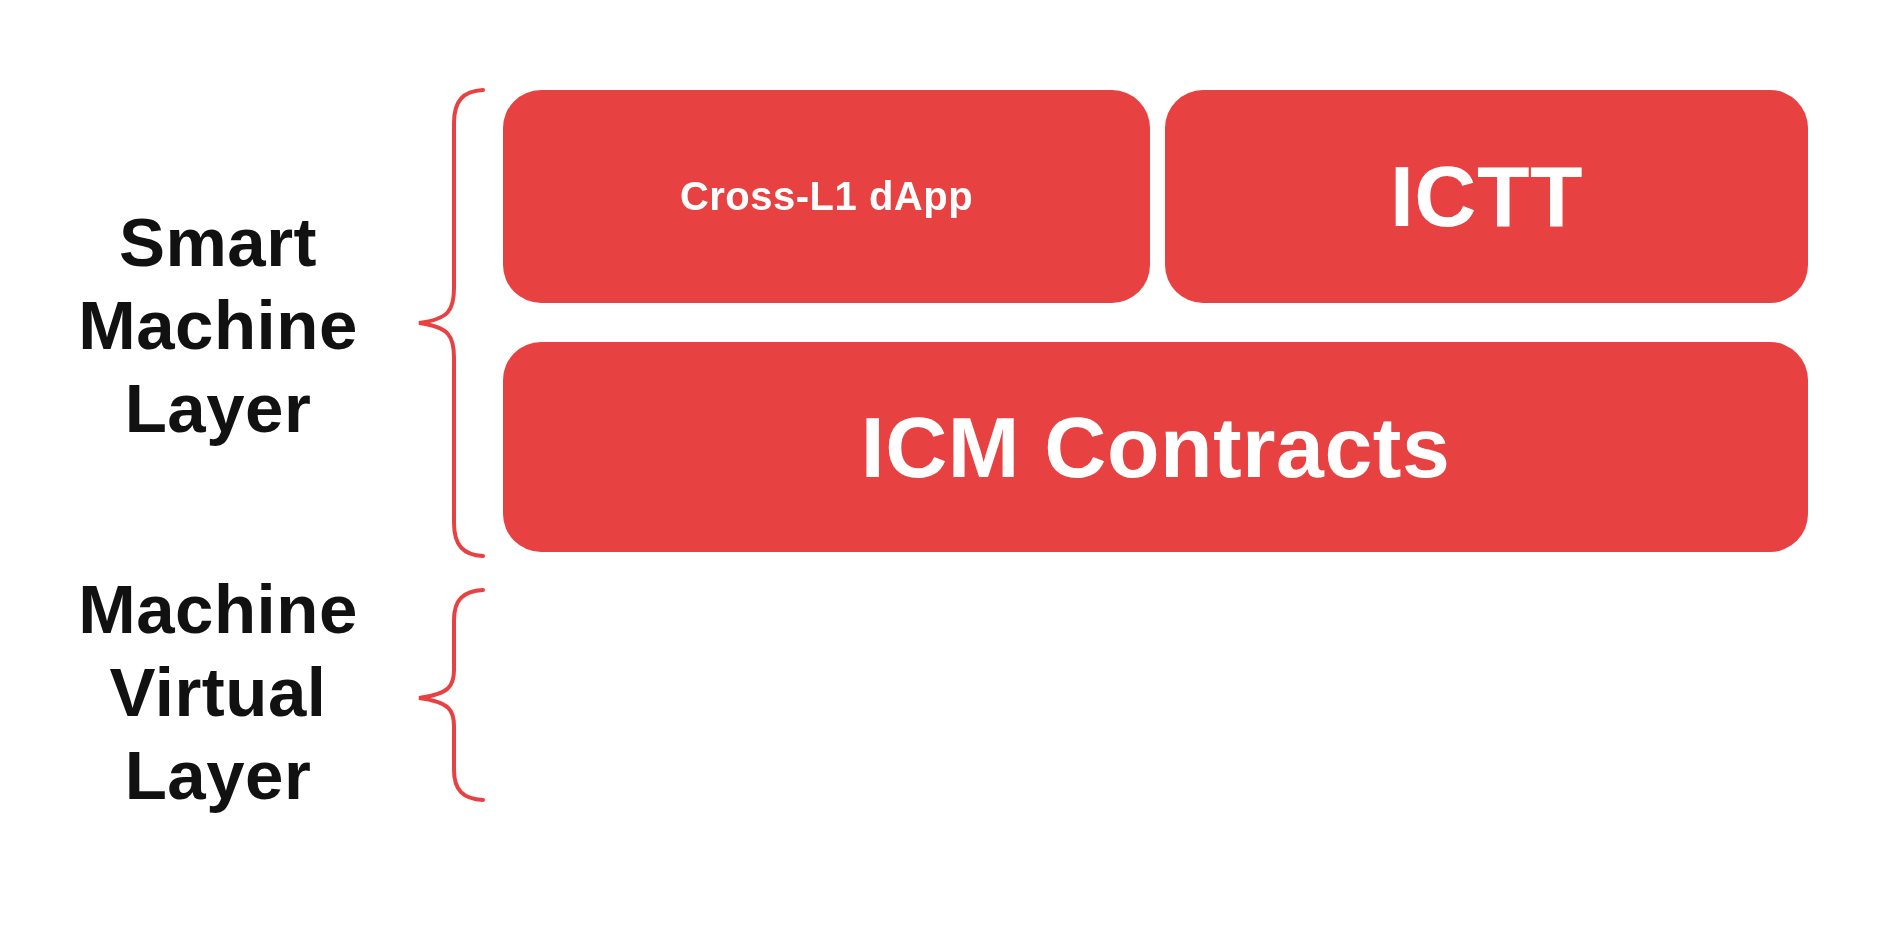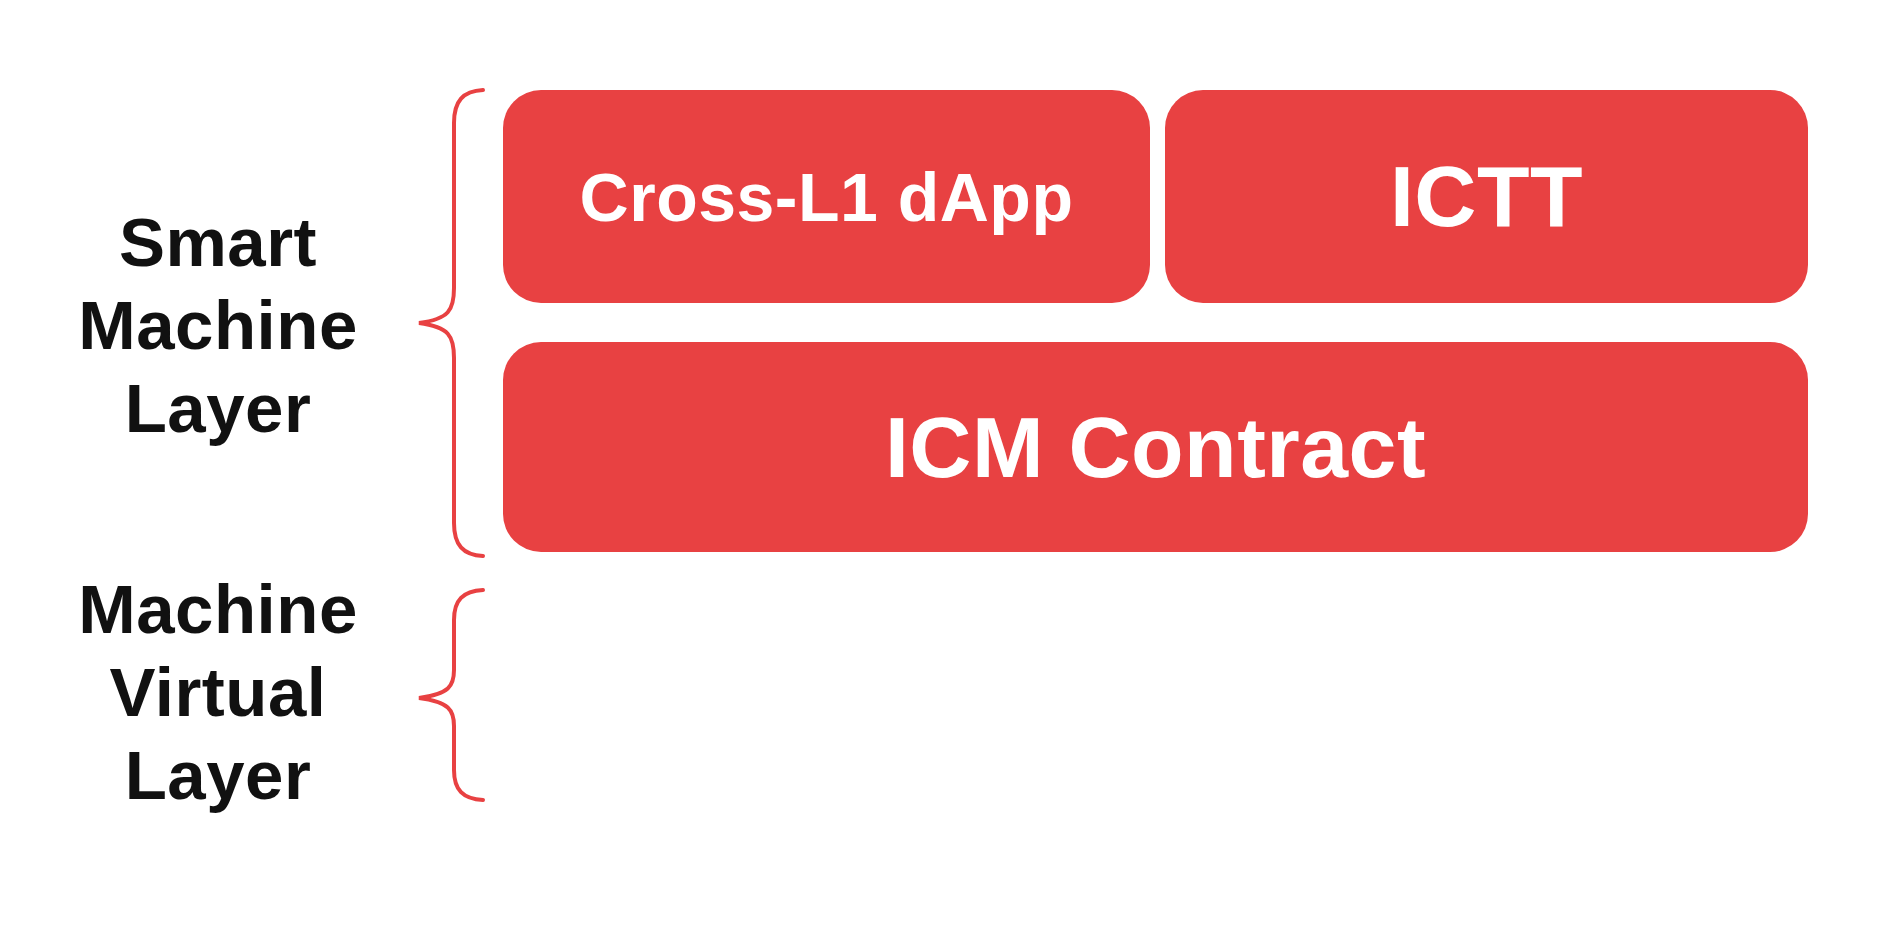--- a/index.html
+++ b/index.html
@@ -46,21 +46,21 @@
     position: absolute;
     background: var(--red);
     border-radius: 38px;
     display: flex;
     align-items: center;
     justify-content: center;
     color: var(--boxtext);
     font-weight: 700;
     letter-spacing: 0.5px;
   }
-  .box-dapp          { left: 503px;  top: 90px;  width: 647px;  height: 213px; font-size: 68px; align-items: center; }
+  .box-dapp          { left: 503px;  top: 90px;  width: 647px;  height: 213px; font-size: 40px; align-items: center; }
   .box-ictt          { left: 1165px; top: 90px;  width: 643px;  height: 213px; font-size: 86px; }
   .box-icm-contracts { left: 503px;  top: 342px; width: 1305px; height: 210px; font-size: 86px; }
   .box-icm           { left: 503px;  top: 590px; width: 1305px; height: 205px; font-size: 86px; }
 </style>
 </head>
 <body>
 
 <div class="canvas">
 
   <div class="layer-label smart">
@@ -97,17 +97,17 @@
 
   <div class="box box-dapp">
     <span class="box-label">Cross-L1 dApp</span>
   </div>
 
   <div class="box box-ictt">
     <span class="box-label">ICTT</span>
   </div>
 
   <div class="box box-icm-contracts">
-    <span class="box-label">ICM Contract</span>
+    <span class="box-label">ICM Contracts</span>
   </div>
 
 
 </div>
 
 </body></html>

